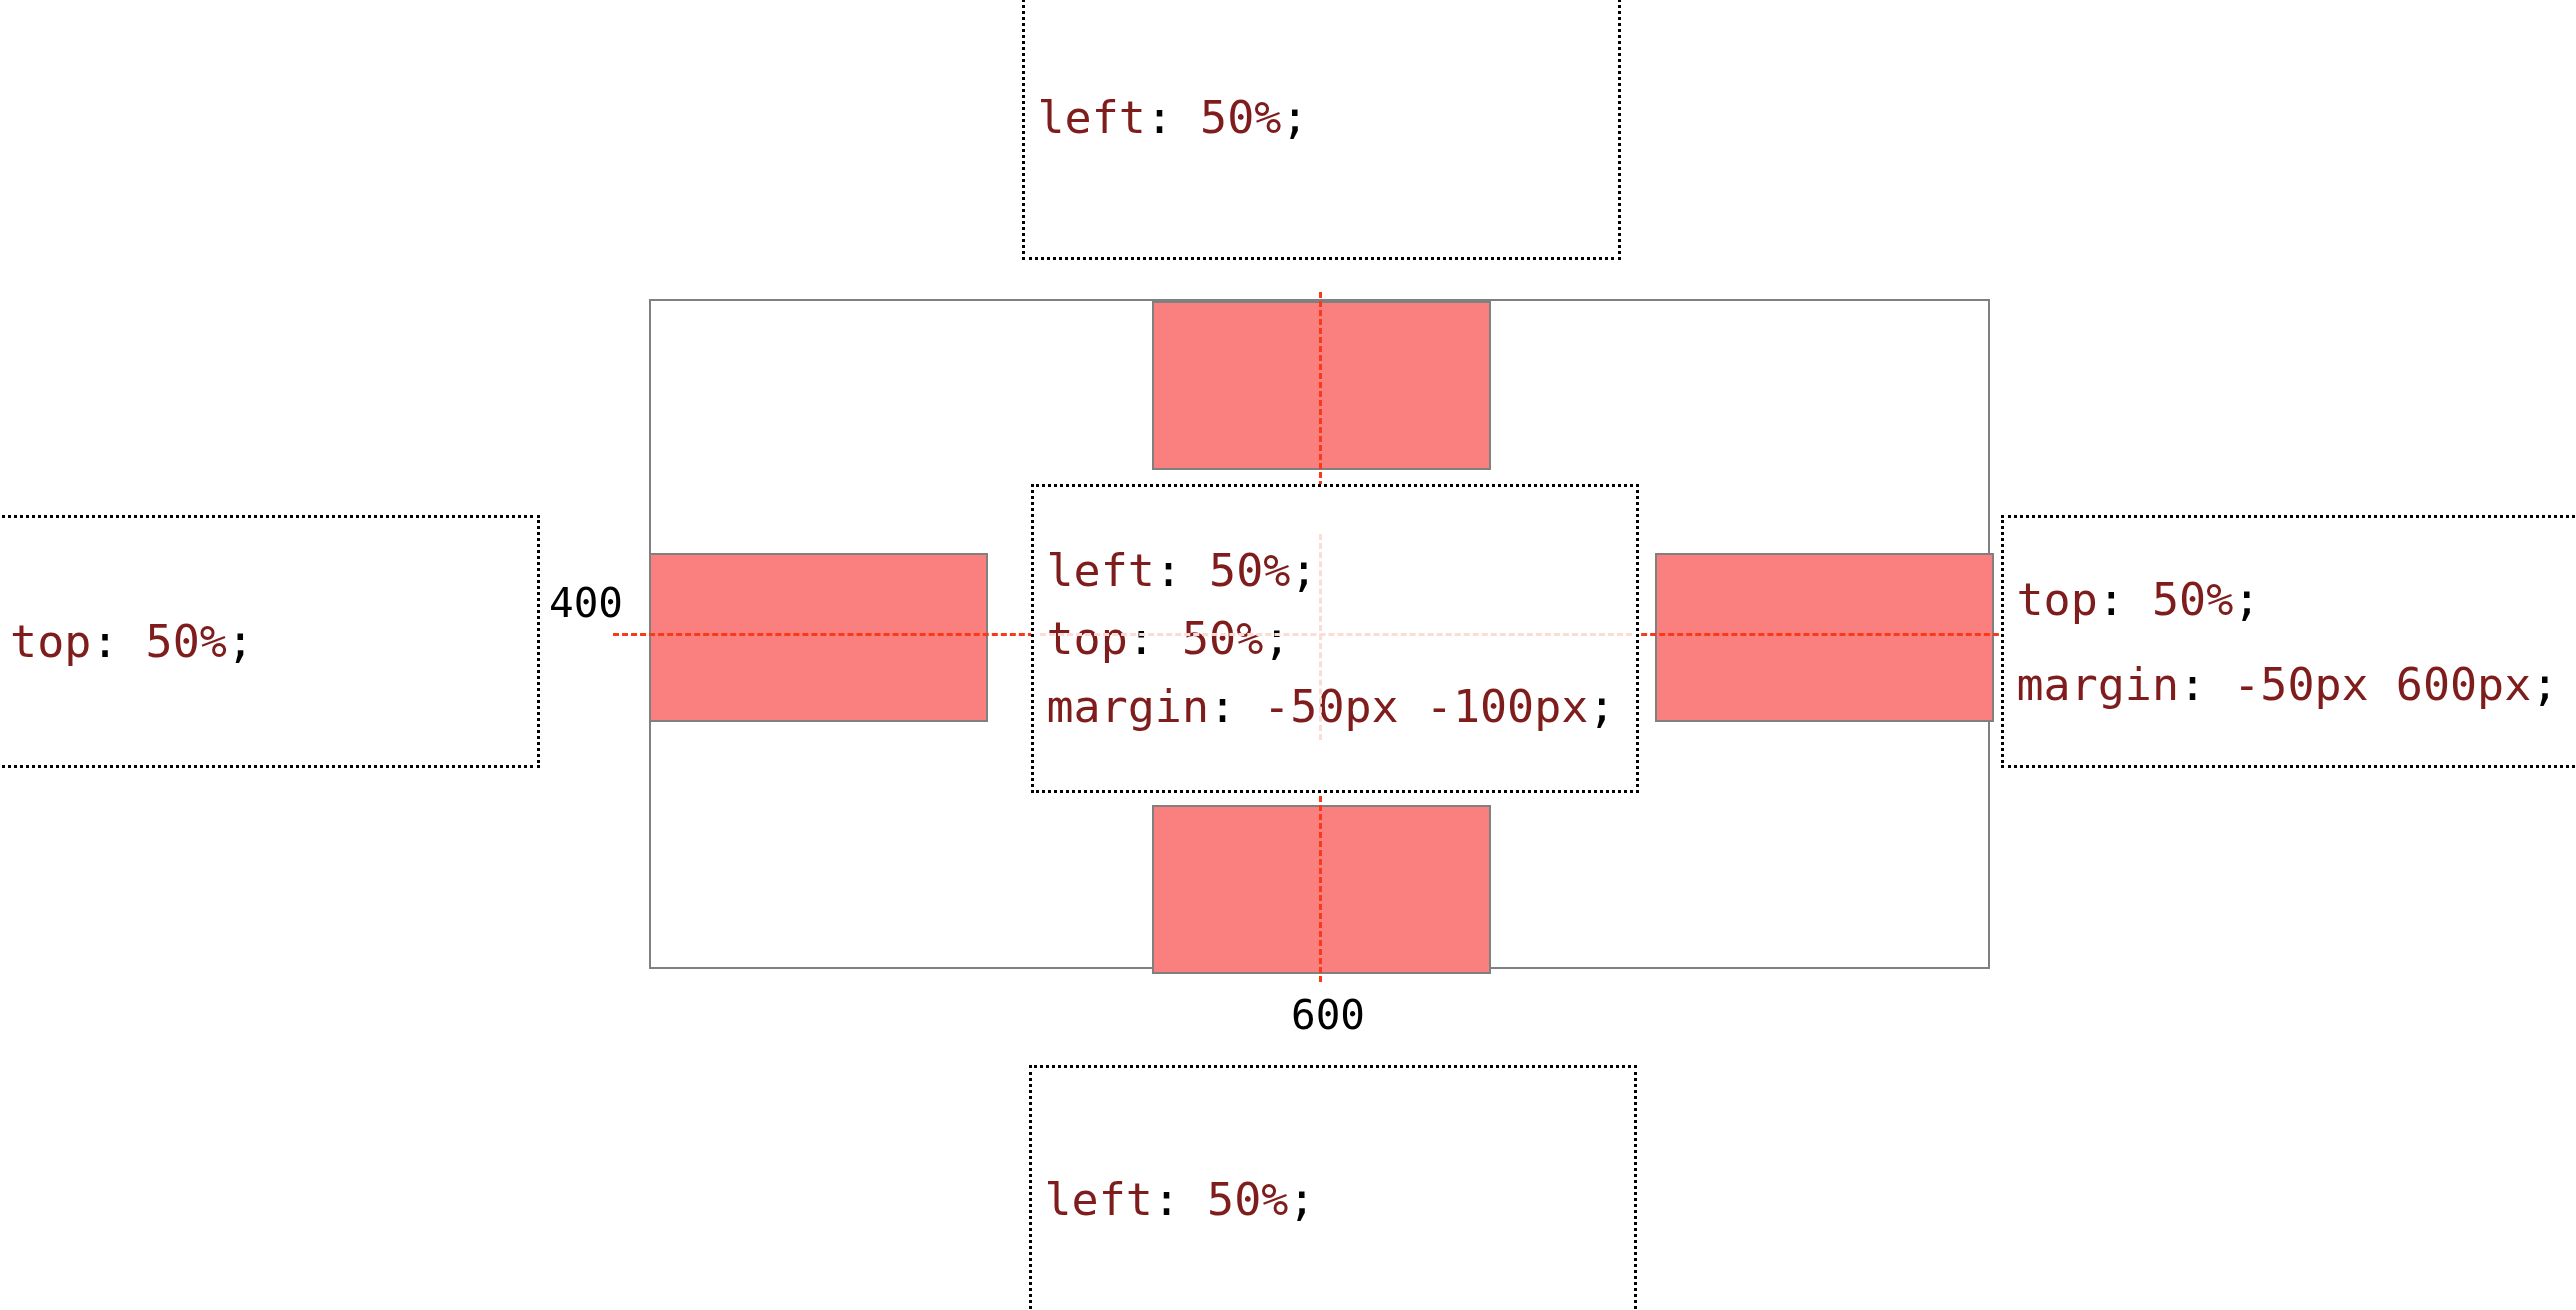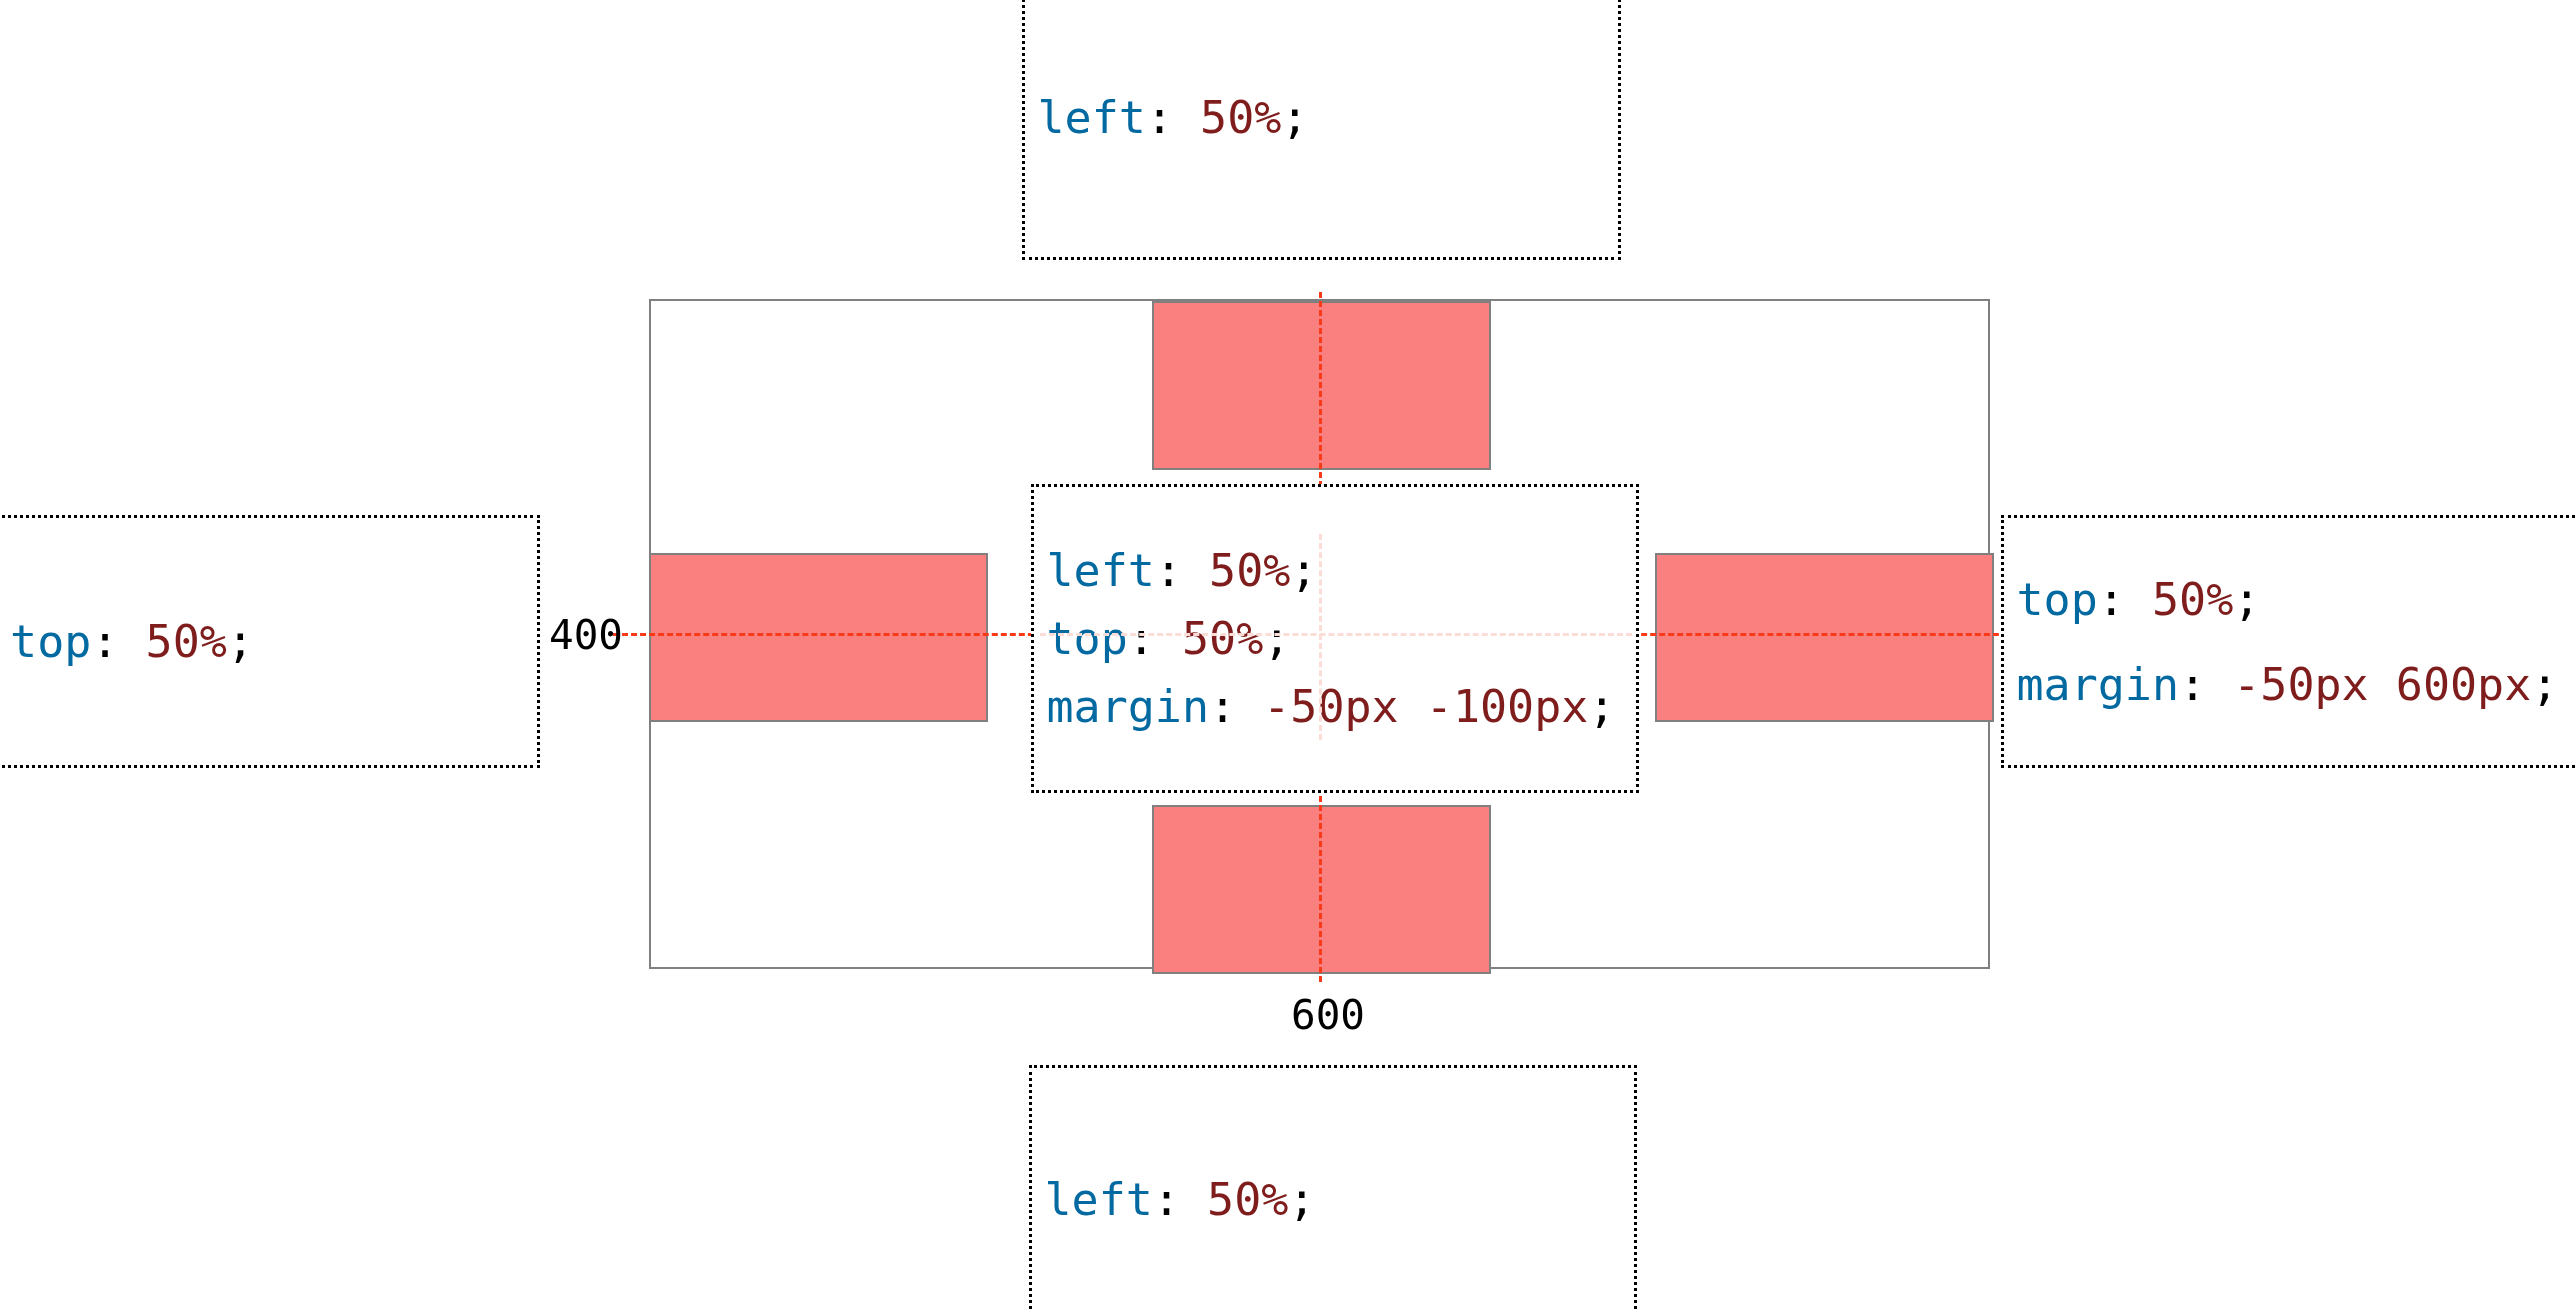--- a/index.html
+++ b/index.html
@@ -62,42 +62,42 @@
   }
 
   
   .dim{
     position:absolute;
     color:#000000;
     font-size:41px;
     line-height:1;
     white-space:nowrap;
   }
-  .dim-400{left:549px;top:615px;}
+  .dim-400{left:549px;top:583px;}
   .dim-800{left:1291px;top:995px;}
 
   
   .note{
     position:absolute;
     border:3.6px dotted #000000;
     background:#ffffff;
     box-sizing:border-box;
     display:flex;
     flex-direction:column;
     justify-content:center;
     padding:0 12.5px;
   }
   .note .line{
     font-size:45px;
     line-height:1.0;
     white-space:nowrap;
     margin:20px 0;
     color:#000000;
   }
-  .prop{color:#0369a1;margin-top:24px;}
+  .prop{color:#7f1d1d;margin-top:24px;}
   .val {color:#7f1d1d;}
   .punc{color:#000000;}
 
   .note-top   {left:1022px;top:-25px;  width:599px;height:285px;}
   .note-bottom{left:1029px;top:1065px; width:608px;height:269px;}
   .note-left  {left:-5.4px;  top:515px;  width:545px;height:253px;}
   .note-right {left:2001px;top:515px;  width:592px;height:253px;}
   .note-center{left:1031px;top:484px;  width:608px;height:309px;}
   .note-center .line{margin:11.7px 0;}
 

